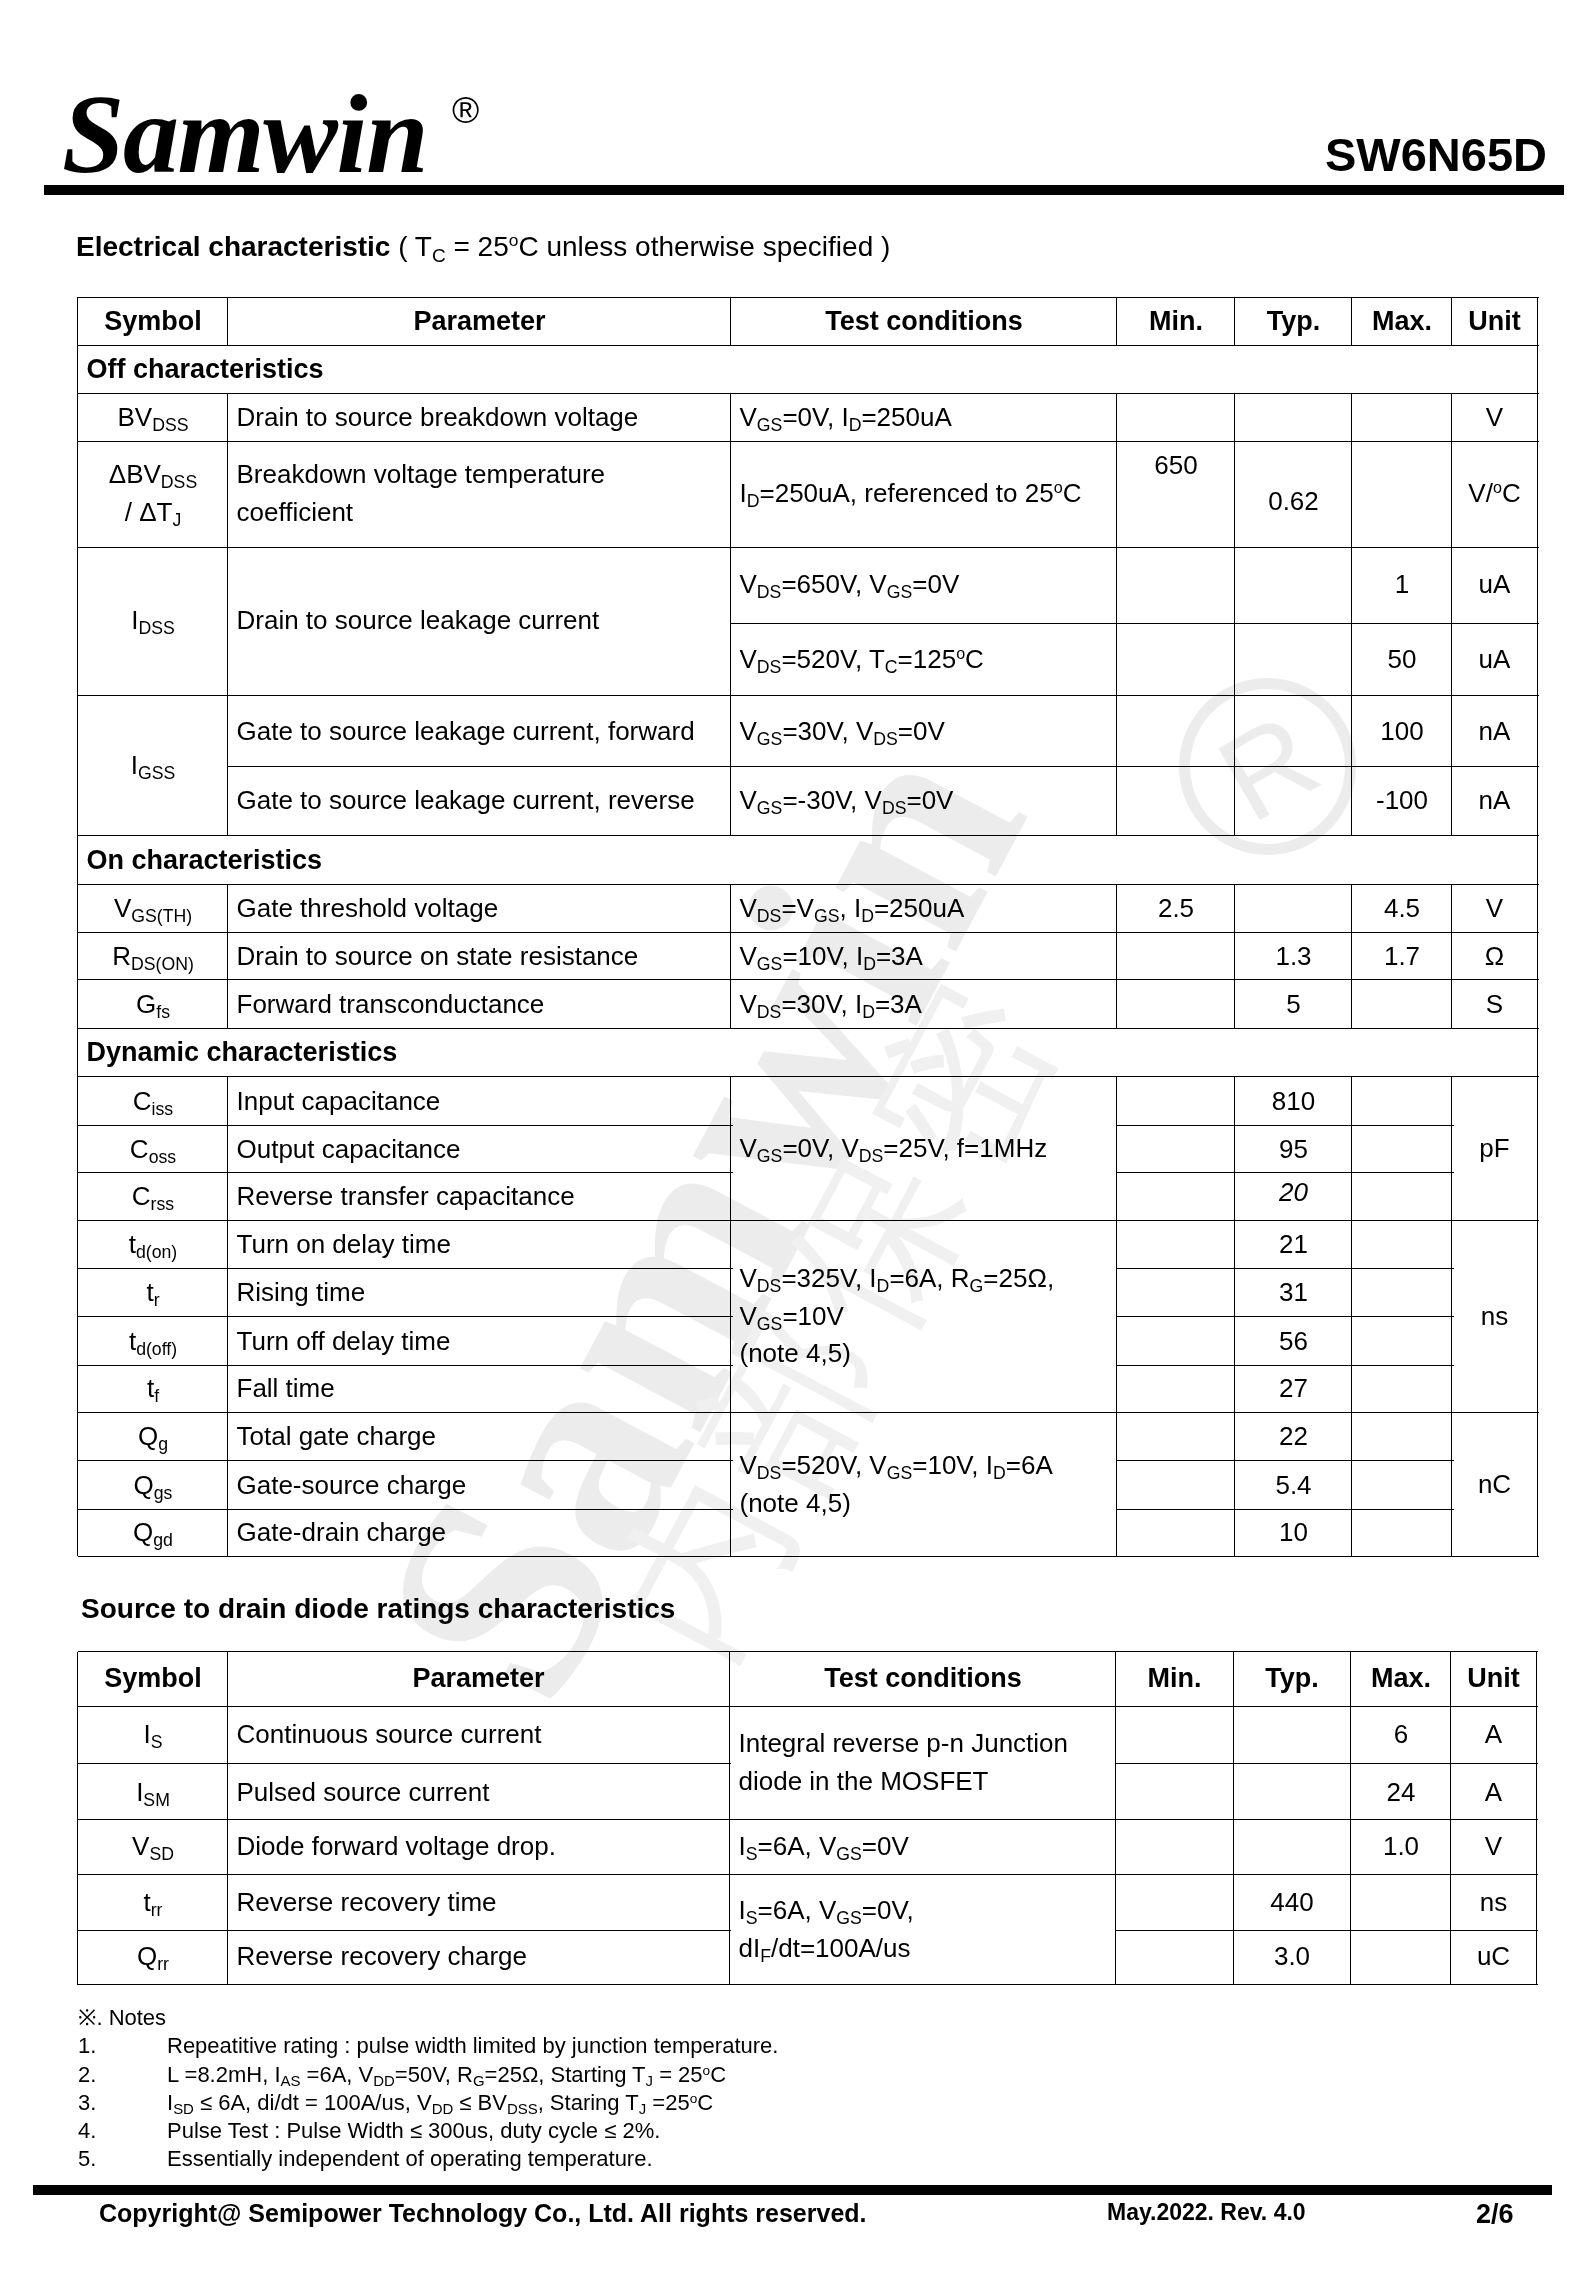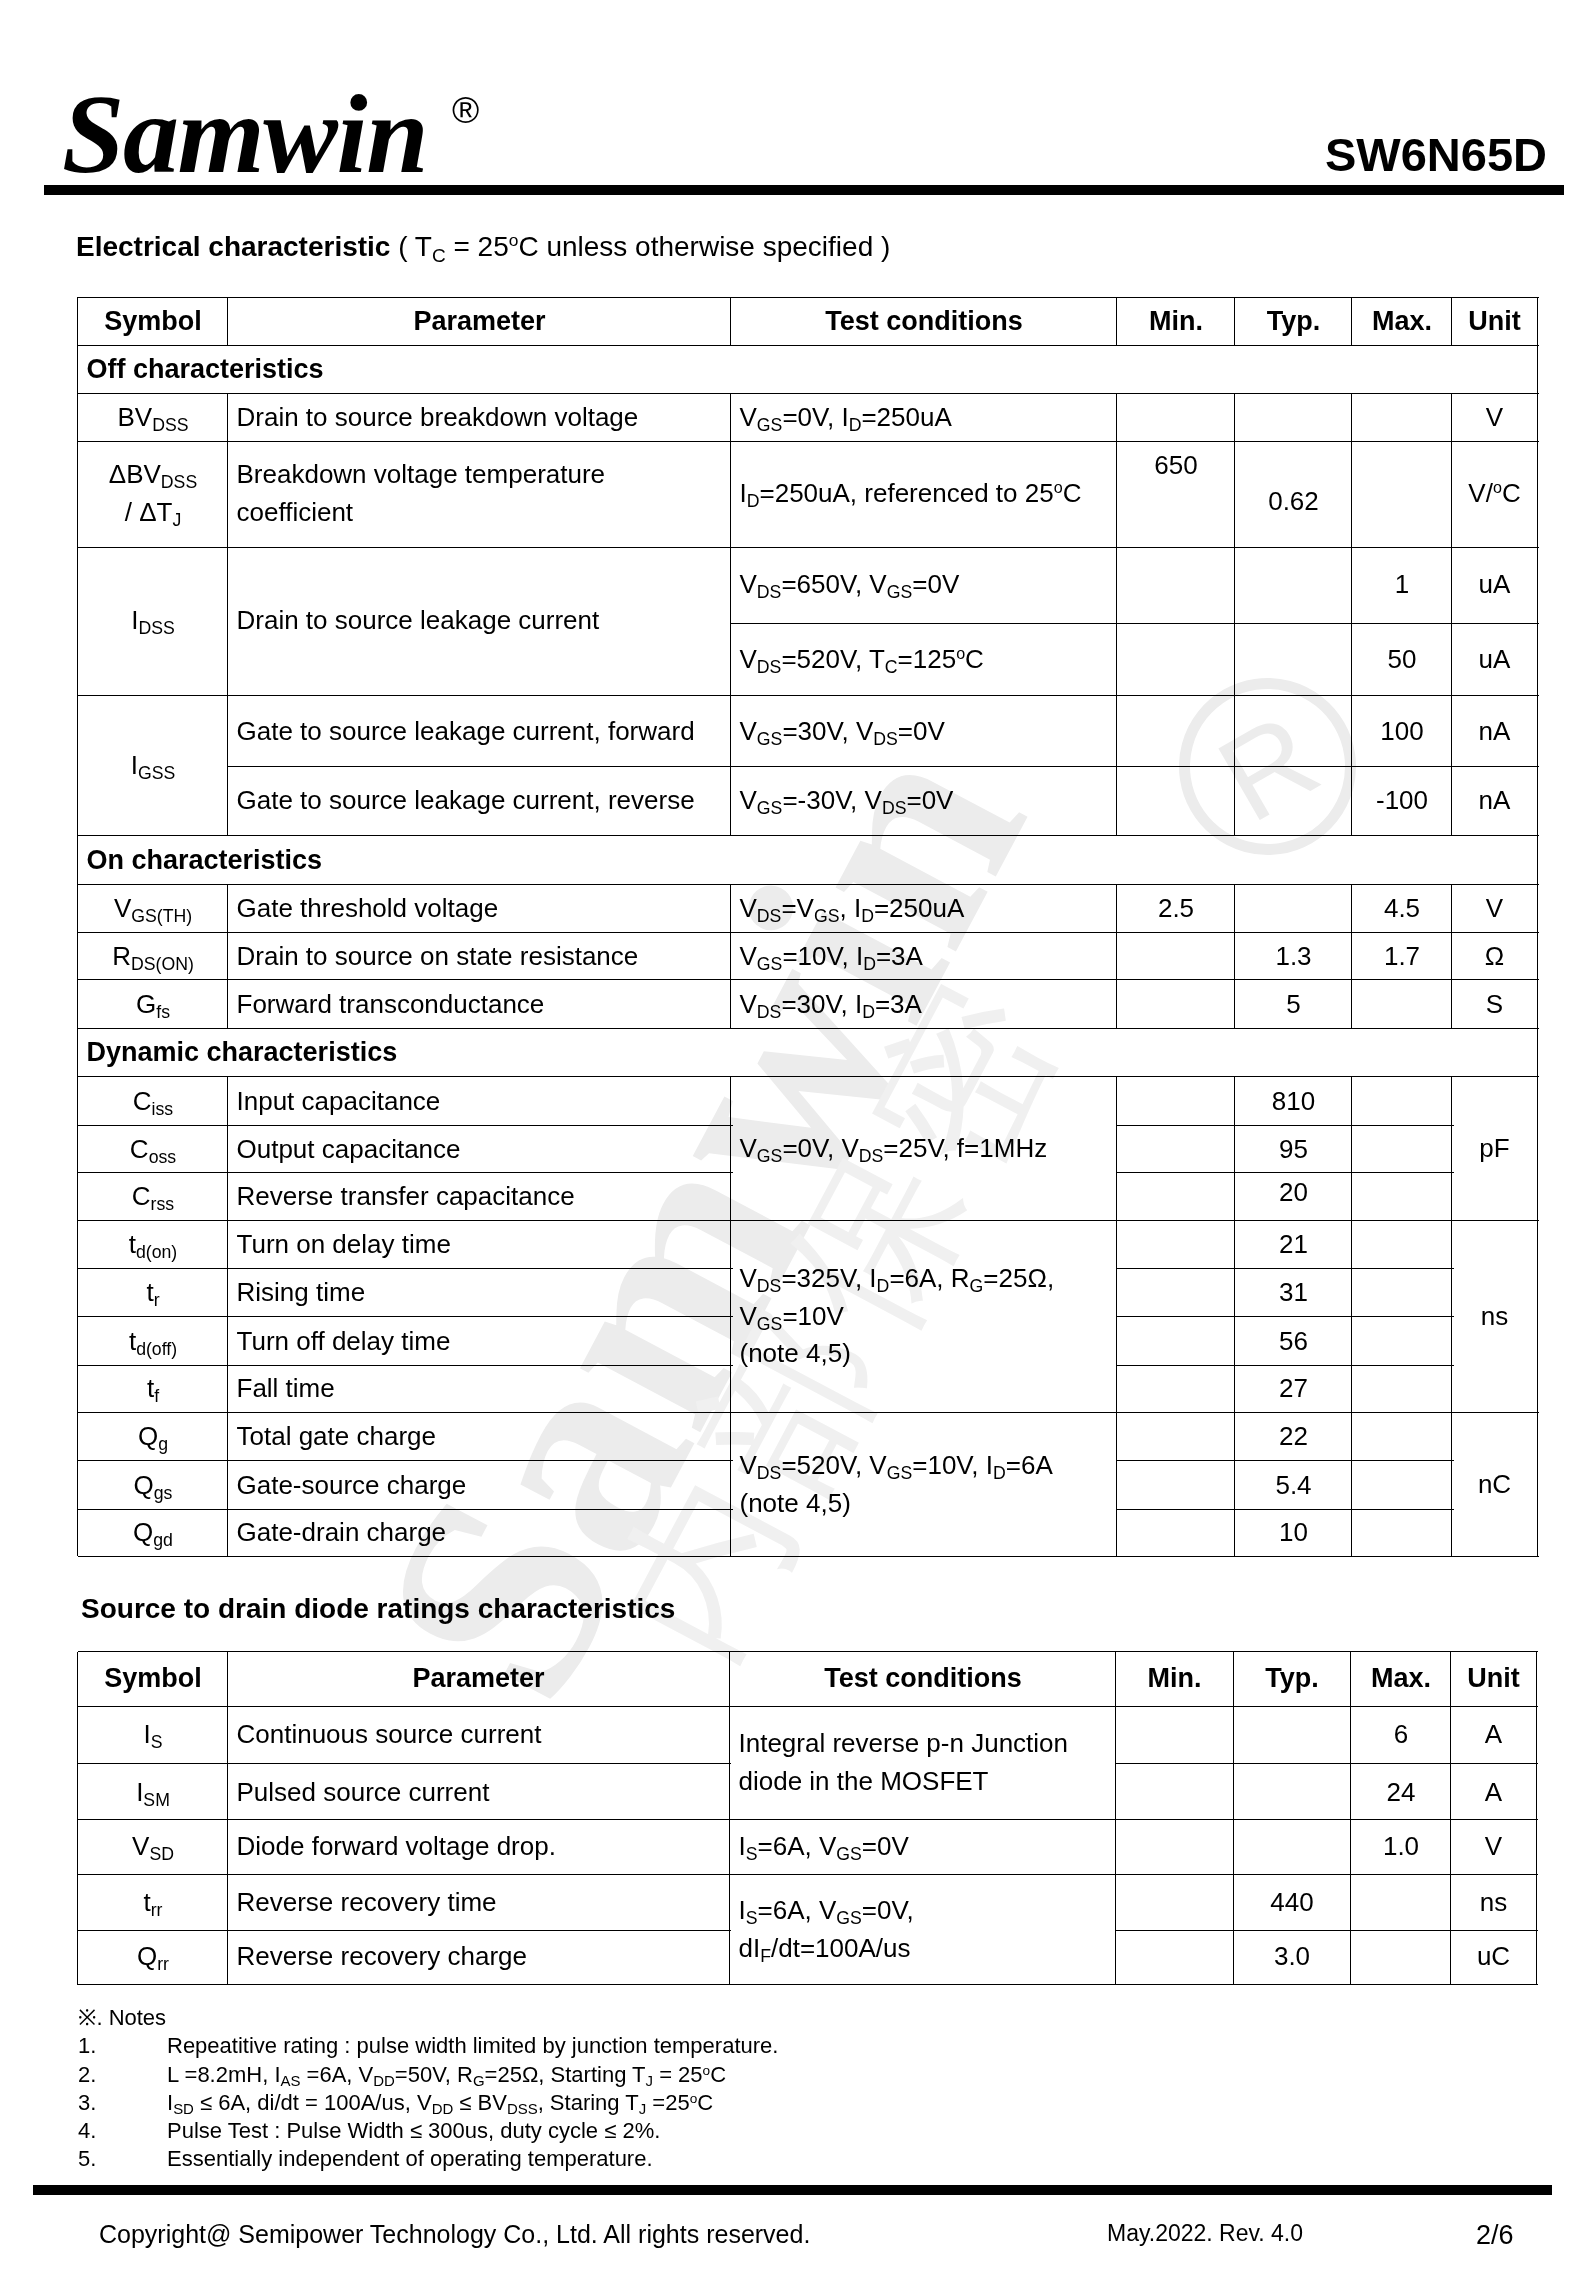--- a/index.html
+++ b/index.html
@@ -22,21 +22,21 @@
   .hd{font-weight:bold;font-size:27px;}
   .grp{font-weight:bold;font-size:27px;padding-left:8.5px;}
   .hl{position:absolute;height:1.4px;background:#000;}
   .vl{position:absolute;width:1.4px;background:#000;}
   sub{font-size:0.68em;vertical-align:-0.3em;line-height:0;}
   sup{font-size:0.62em;vertical-align:0.55em;line-height:0;}
   .notes{left:78px;font-size:22px;line-height:28px;}
   .note-num{position:absolute;left:0;}
   .note-txt{position:absolute;left:89px;white-space:nowrap;}
   .rule-bot{left:32.5px;top:2185px;width:1519px;height:10px;background:#000;}
-  .foot{top:2199px;font-weight:normal;font-size:25px;white-space:nowrap;margin-top:21px;}
+  .foot{top:2199px;font-weight:bold;font-size:25px;white-space:nowrap;}
 </style>
 </head>
 <body>
 
 <div class="abs watermark">
   <div class="wm-text">Samwin</div>
   <div class="wm-cn">内部保密</div>
   <div class="wm-reg">R</div>
 </div>
 
@@ -278,21 +278,21 @@
     </div>
     <div class="cell c" style="left: 1235px; top: 1126px; width: 117px; height: 47px;">
       <span>95</span>
     </div>
     <div class="cell c" style="left: 78px; top: 1172px; width: 150px; height: 49px;">
       <span>C<sub>rss</sub></span>
     </div>
     <div class="cell l" style="left: 228px; top: 1172px; width: 503px; height: 49px;">
       <span>Reverse transfer capacitance</span>
     </div>
-    <div class="cell c" style="left: 1235px; top: 1172px; width: 117px; height: 42px;">
+    <div class="cell c" style="left: 1235px; top: 1172px; width: 117px; height: 42px; font-style: italic;">
       <span>20</span>
     </div>
     <div class="cell l" style="left: 731px; top: 1077px; width: 386px; height: 144px;">
       <span>V<sub>GS</sub>=0V, V<sub>DS</sub>=25V, f=1MHz</span>
     </div>
     <div class="cell c" style="left: 1452px; top: 1077px; width: 85px; height: 144px;">
       <span>pF</span>
     </div>
     <div class="cell c" style="left: 78px; top: 1221px; width: 150px; height: 47px;">
       <span>t<sub>d(on)</sub></span>

